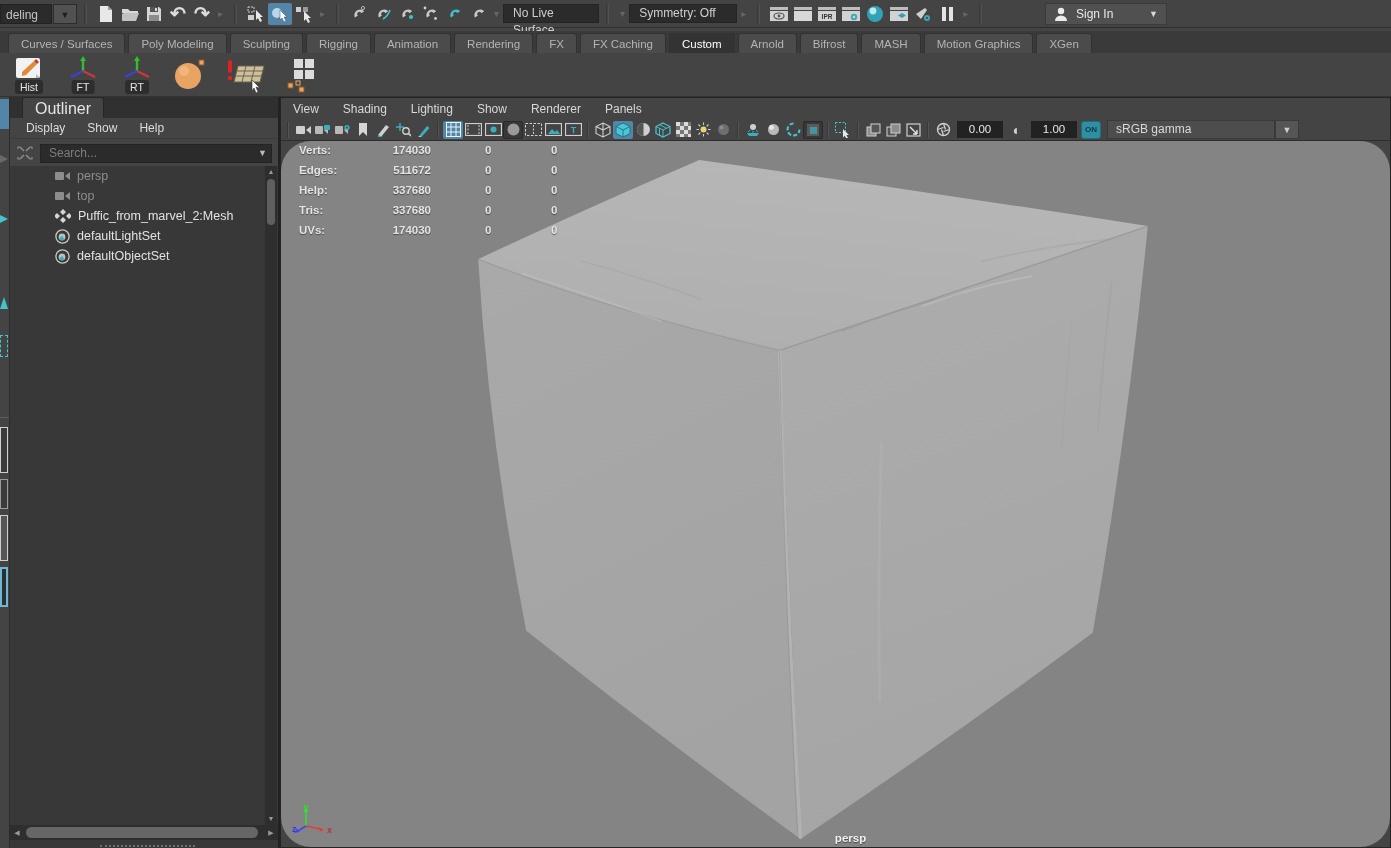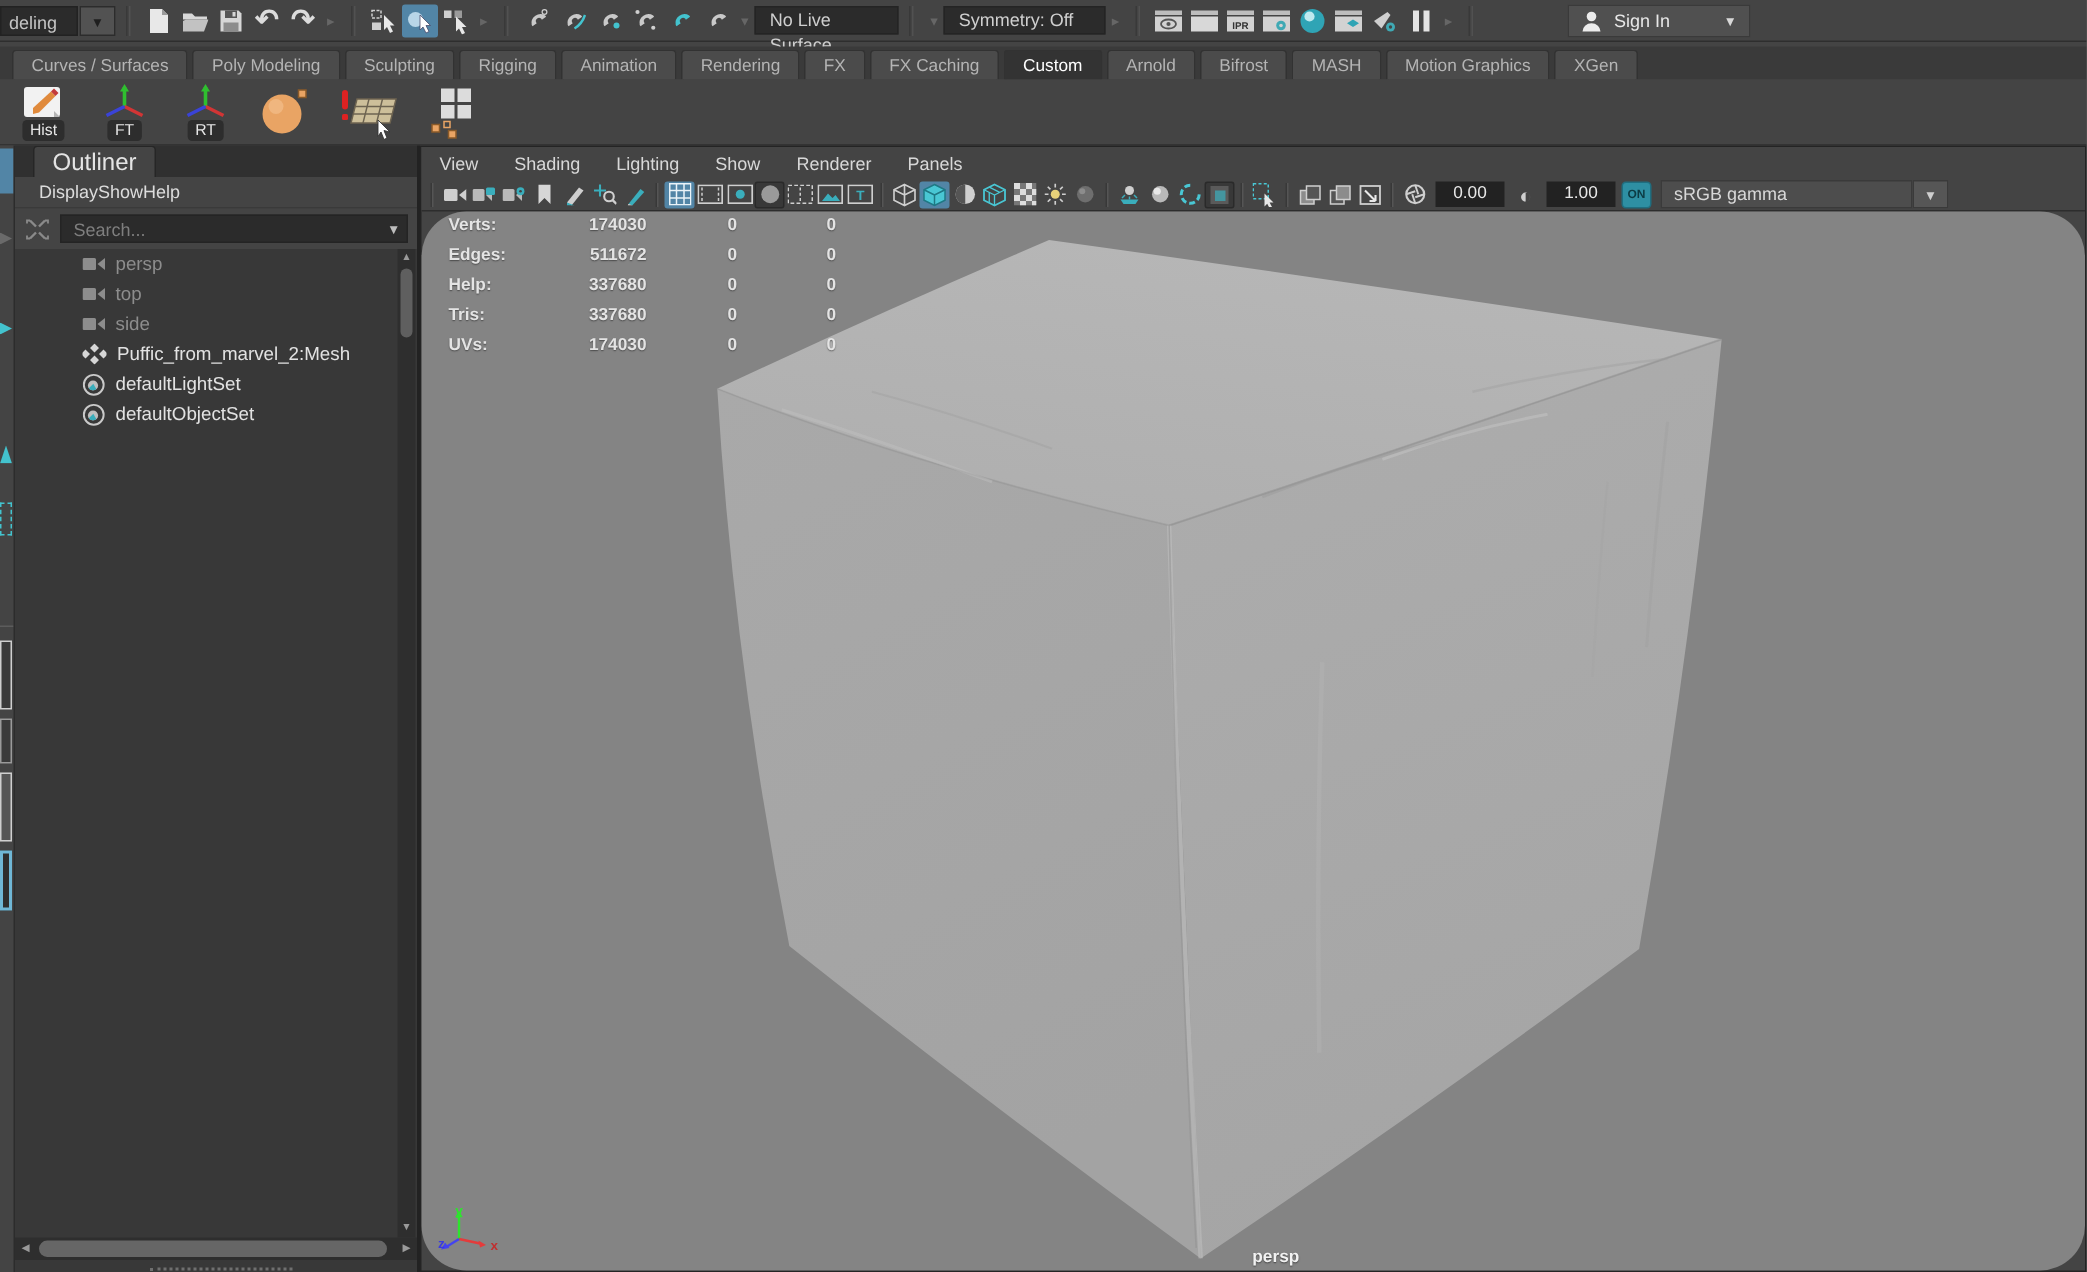--- a/index.html
+++ b/index.html
@@ -45,21 +45,21 @@
   
   .main { position:absolute; left:0; top:97px; width:1391px; height:751px; display:flex; }
   .toolstrip { position:relative; width:10px; background:#444; border-right:1px solid #2c2c2c; overflow:hidden; }
   .strip-frag { position:absolute; left:0; }
 
   
   .outliner { position:relative; width:270px; background:#383838; border-right:2px solid #222; }
   .outliner-tabrow { height:21px; background:#303030; display:flex; align-items:flex-end; }
   .outliner-tab { height:21px; margin-left:12px; background:#444; color:#e4e4e4; font-size:16px;
     line-height:21px; padding:0 12px; border:1px solid #262626; border-bottom:none; border-radius:3px 3px 0 0; }
-  .outliner-menus { height:21px; background:#444; display:flex; align-items:center; 
+  .outliner-menus { height:21px; background:#444; display:flex; align-items:center; gap:22px;
     padding-left:16px; font-size:12px; color:#dcdcdc; border-bottom:1px solid #3a3a3a; }
   .outliner-search { height:27px; background:#444; display:flex; align-items:center; gap:6px; padding:0 6px; }
   .search-input-wrap { position:relative; flex:1; height:19px; }
   .search-input { width:100%; height:19px; background:#2b2b2b; border:1px solid #242424; color:#cfcfcf;
     font-size:12px; padding:0 20px 0 8px; outline:none; font-family:"Liberation Sans",sans-serif; }
   .search-input::placeholder { color:#7e7e7e; }
   .search-dd { position:absolute; right:5px; top:5px; color:#bdbdbd; font-size:9px; }
   .outliner-list { position:absolute; left:0; top:69px; right:14px; bottom:23px; background:#383838; overflow:hidden; }
   .ol-row { display:flex; align-items:center; height:20px; padding-left:45px; gap:7px; }
   .ol-label { font-size:12.5px; color:#e2e2e2; }
@@ -407,27 +407,20 @@
               <path d="M10,5 L15,1 v8 z" fill="#8d8d8d"></path>
           </svg>
           <span class="ol-label">persp</span>
         </div>
         <div class="ol-row dim">
           <svg width="15" height="10" viewBox="0 0 15 10">
             <rect x="0" y="1" width="9" height="8" rx="1" fill="#8d8d8d"></rect>
               <path d="M10,5 L15,1 v8 z" fill="#8d8d8d"></path>
           </svg>
           <span class="ol-label">top</span>
-        </div>
-        <div class="ol-row dim">
-          <svg width="15" height="10" viewBox="0 0 15 10">
-            <rect x="0" y="1" width="9" height="8" rx="1" fill="#8d8d8d"></rect>
-              <path d="M10,5 L15,1 v8 z" fill="#8d8d8d"></path>
-          </svg>
-          <span class="ol-label">side</span>
         </div>
         <div class="ol-row">
           <svg width="16" height="14" viewBox="0 0 16 14">
             <path d="M8,0 l3,3 -3,3 -3,-3 z M2,4 l3,3 -3,3 -3,-3 z M14,4 l3,3 -3,3 -3,-3 z M8,8 l3,3 -3,3 -3,-3 z" fill="#d6d6d6"></path>
           </svg>
           <span class="ol-label">Puffic_from_marvel_2:Mesh</span>
         </div>
         <div class="ol-row">
           <svg width="15" height="15" viewBox="0 0 15 15">
             <circle cx="7.5" cy="7.5" r="6.6" fill="none" stroke="#c9c9c9" stroke-width="1.3"></circle>

